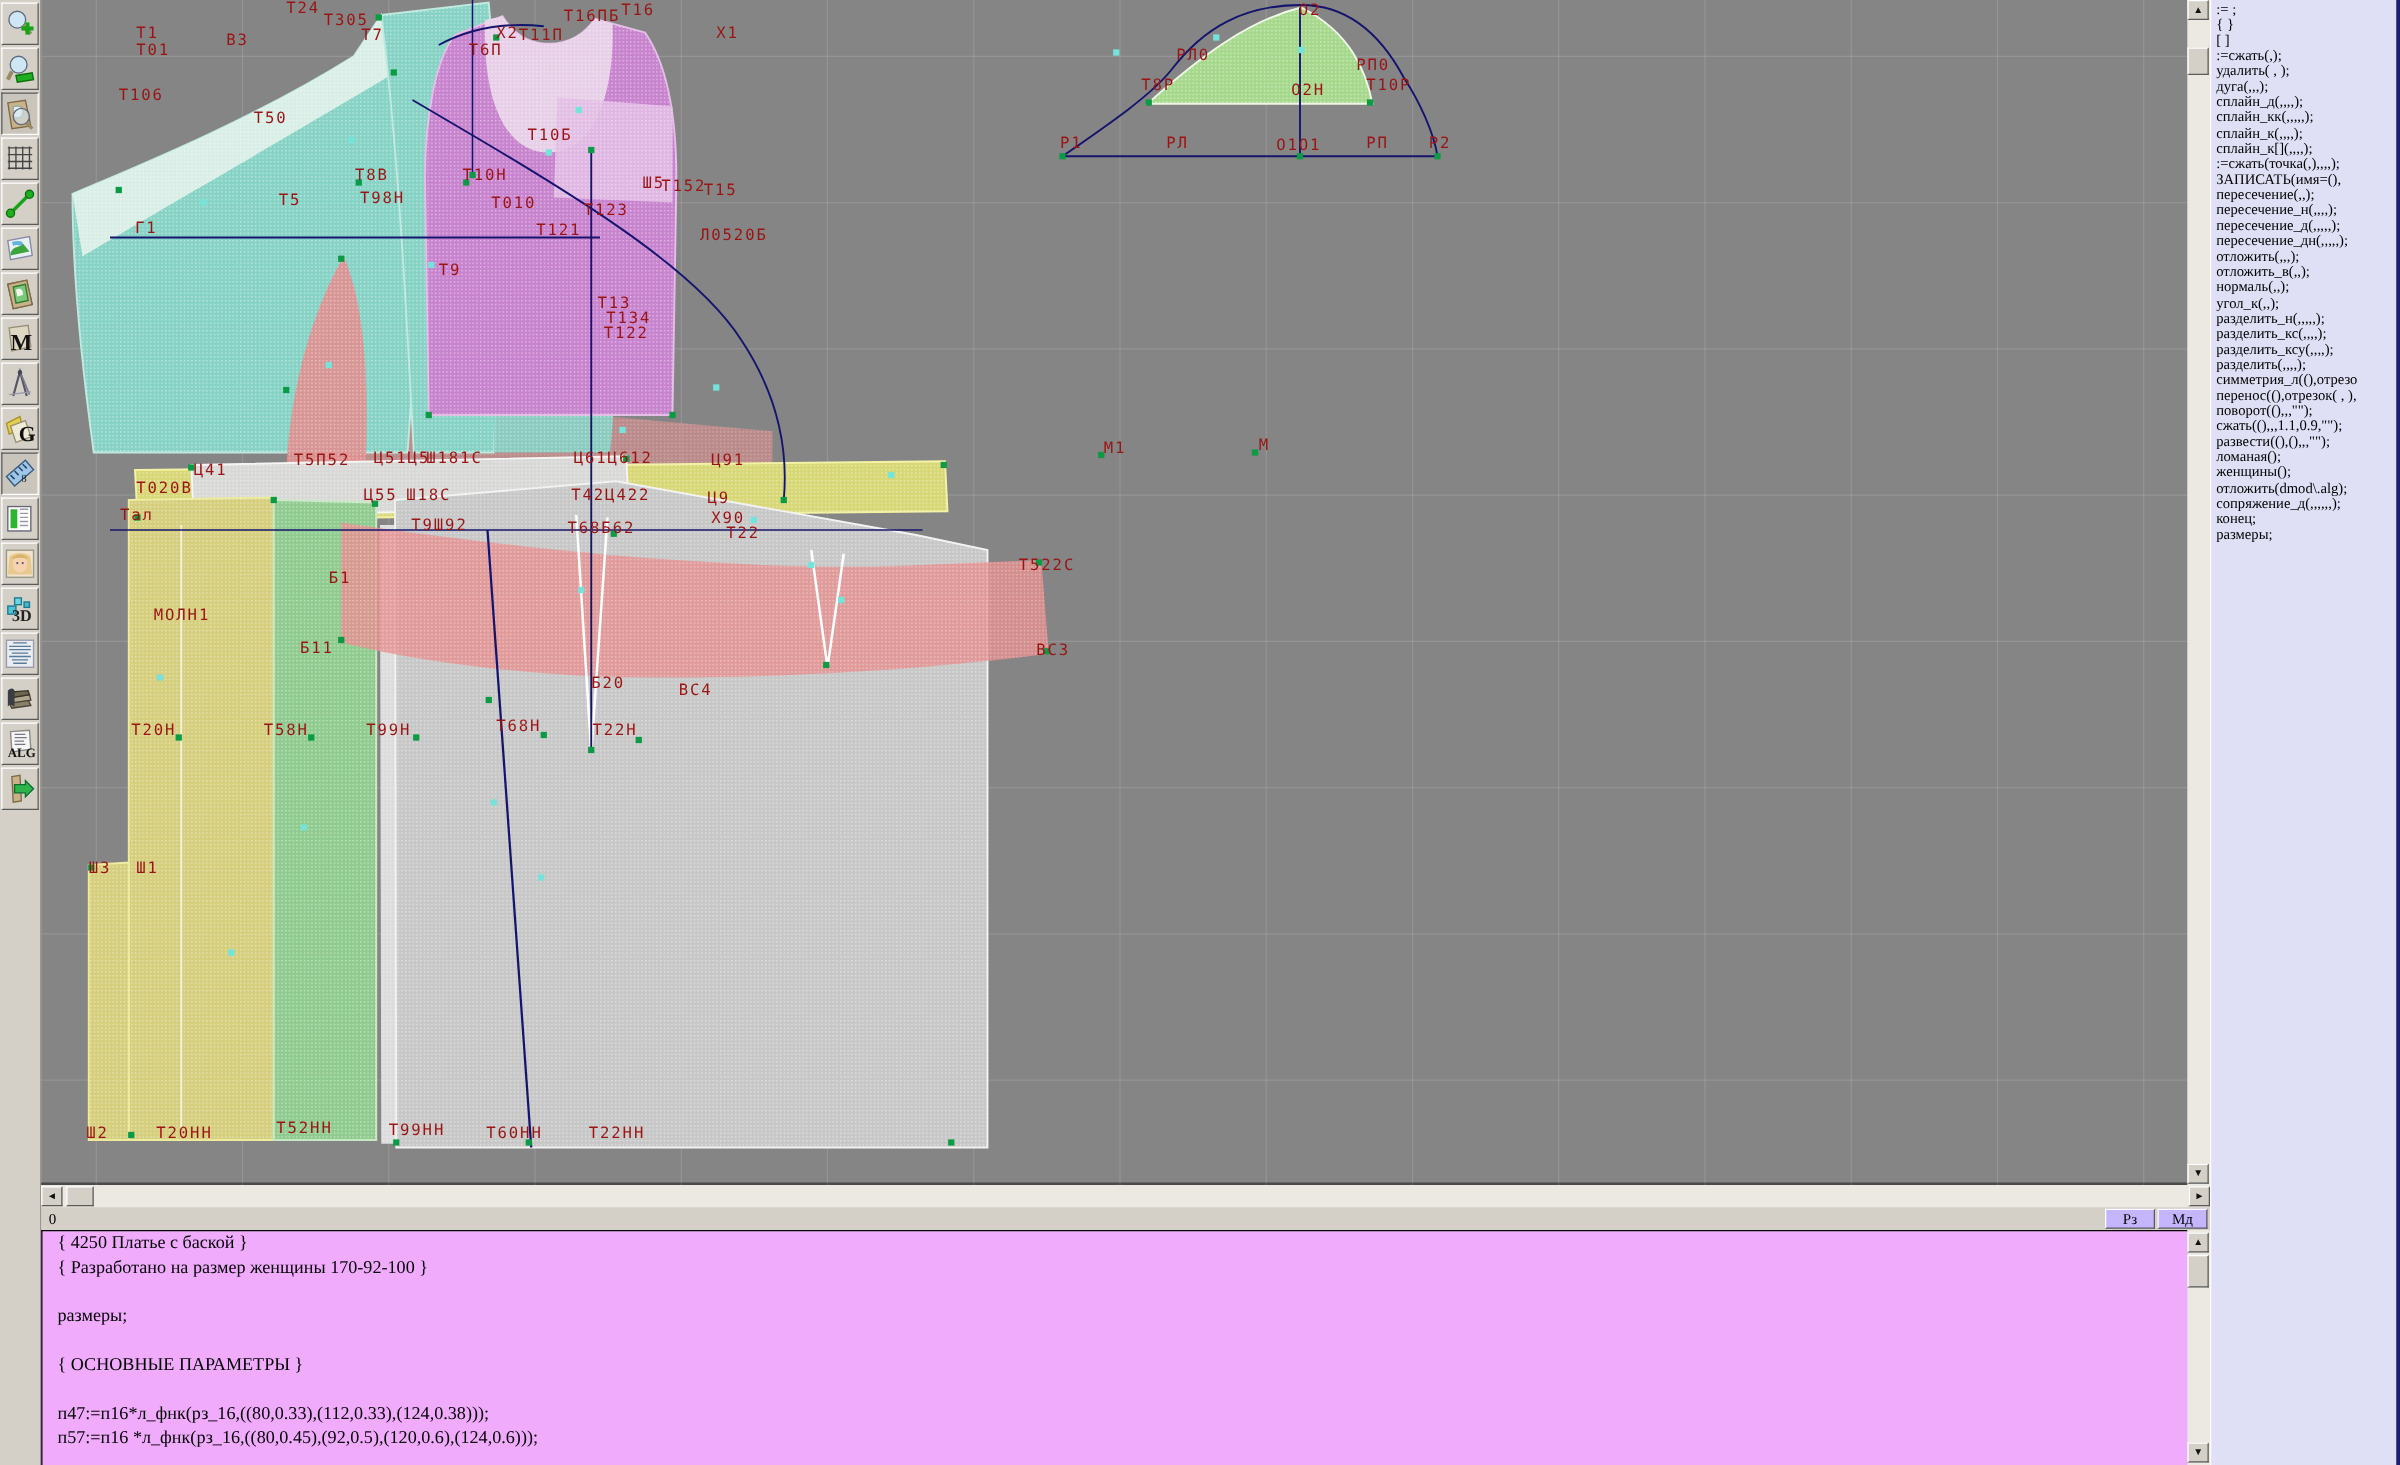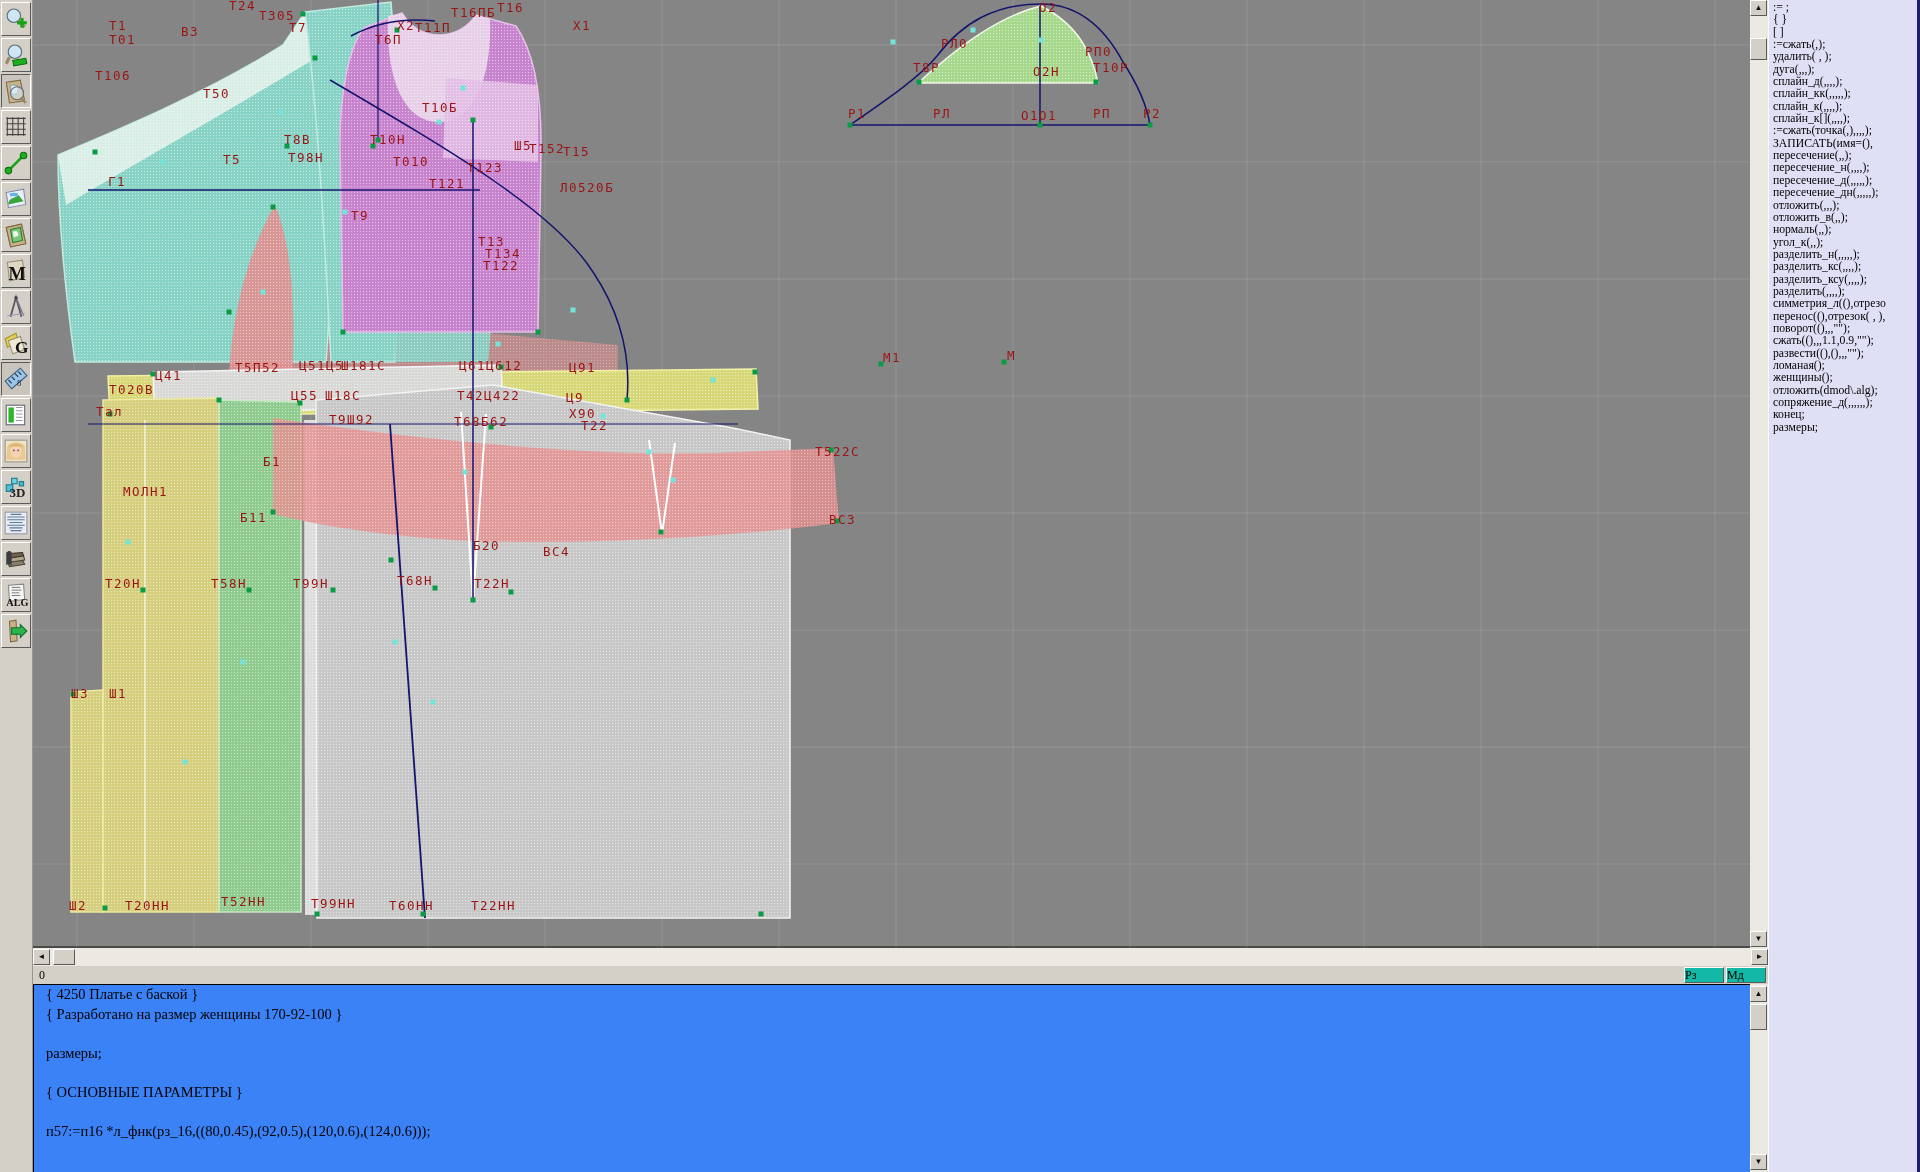--- a/index.html
+++ b/index.html
@@ -20,25 +20,25 @@
   
   .sb{position:absolute;background:#ece9e2;}
   .sb-btn{position:absolute;width:17px;height:16px;background:#D4D0C8;border:1px solid;
           border-color:#ffffff #5a5a5a #5a5a5a #ffffff;box-sizing:border-box;font-size:8px;
           color:#111;display:flex;align-items:center;justify-content:center;line-height:1;}
   .sb-thumb{position:absolute;background:#D4D0C8;border:1px solid;
             border-color:#ffffff #5a5a5a #5a5a5a #ffffff;box-sizing:border-box;}
   
   #statusrow{position:absolute;left:33px;top:966px;width:1735px;height:18px;background:#D4D0C8;}
   #coord-readout{position:absolute;left:6px;top:2px;font-size:12px;font-family:"Liberation Serif",serif;color:#000;}
-  .mini-btn{position:absolute;top:1px;width:40px;height:16px;background:#14b8a6;border:1px solid;
-            border-color:#ffffff #5a5a5a #5a5a5a #ffffff;box-sizing:border-box;
+  .mini-btn{position:absolute;top:1px;width:40px;height:16px;background:#c4b5fd;border:1px solid;
+            border-color:#ffffff #5a5a5a #5a5a5a #ffffff;box-sizing:border-box;text-align:center;
             font-size:12px;font-family:"Liberation Serif",serif;line-height:14px;color:#000;}
   
-  #editor{position:absolute;left:33px;top:984px;width:1717px;height:188px;background:#3b82f6;
+  #editor{position:absolute;left:33px;top:984px;width:1717px;height:188px;background:#f0abfc;
           border-top:1px solid #000;border-left:1px solid #000;box-sizing:border-box;
           font-family:"Liberation Serif",serif;font-size:14.5px;color:#000;overflow:hidden;}
   #editor .line{height:19.5px;line-height:19.5px;padding-left:12px;white-space:pre;}
   
   #sidebar{position:absolute;left:1768px;top:0;width:152px;height:1172px;background:#DFE0F6;
            border-left:1px solid #fbfbfb;box-sizing:border-box;overflow:hidden;}
   #sidebar-edge{position:absolute;right:0;top:0;width:3px;height:1172px;background:#1d1d72;}
   #cmdlist{padding:2px 0 0 4px;}
   #cmdlist .cmd{font-family:"Liberation Serif",serif;font-size:11.7px;line-height:12.35px;
                 color:#000;white-space:nowrap;overflow:hidden;}
@@ -444,20 +444,21 @@
   </div>
 
   <div id="editor">
       <div class="line">{ 4250 Платье с баской }</div>
       <div class="line">{ Разработано на размер женщины 170-92-100 }</div>
       <div class="line">&nbsp;</div>
       <div class="line">размеры;</div>
       <div class="line">&nbsp;</div>
       <div class="line">{ ОСНОВНЫЕ ПАРАМЕТРЫ }</div>
       <div class="line">&nbsp;</div>
+      <div class="line">п47:=п16*л_фнк(рз_16,((80,0.33),(112,0.33),(124,0.38)));</div>
       <div class="line">п57:=п16 *л_фнк(рз_16,((80,0.45),(92,0.5),(120,0.6),(124,0.6)));</div>
     </div>
 
   <div class="sb" style="left:1750px;top:984px;width:18px;height:188px">
     <div class="sb-btn" style="left:0;top:2px">
         <span>▲</span>
       </div>
     <div class="sb-thumb" style="left:0;top:20px;width:17px;height:26px"></div>
     <div class="sb-btn" style="left:0;top:170px">
         <span>▼</span>

